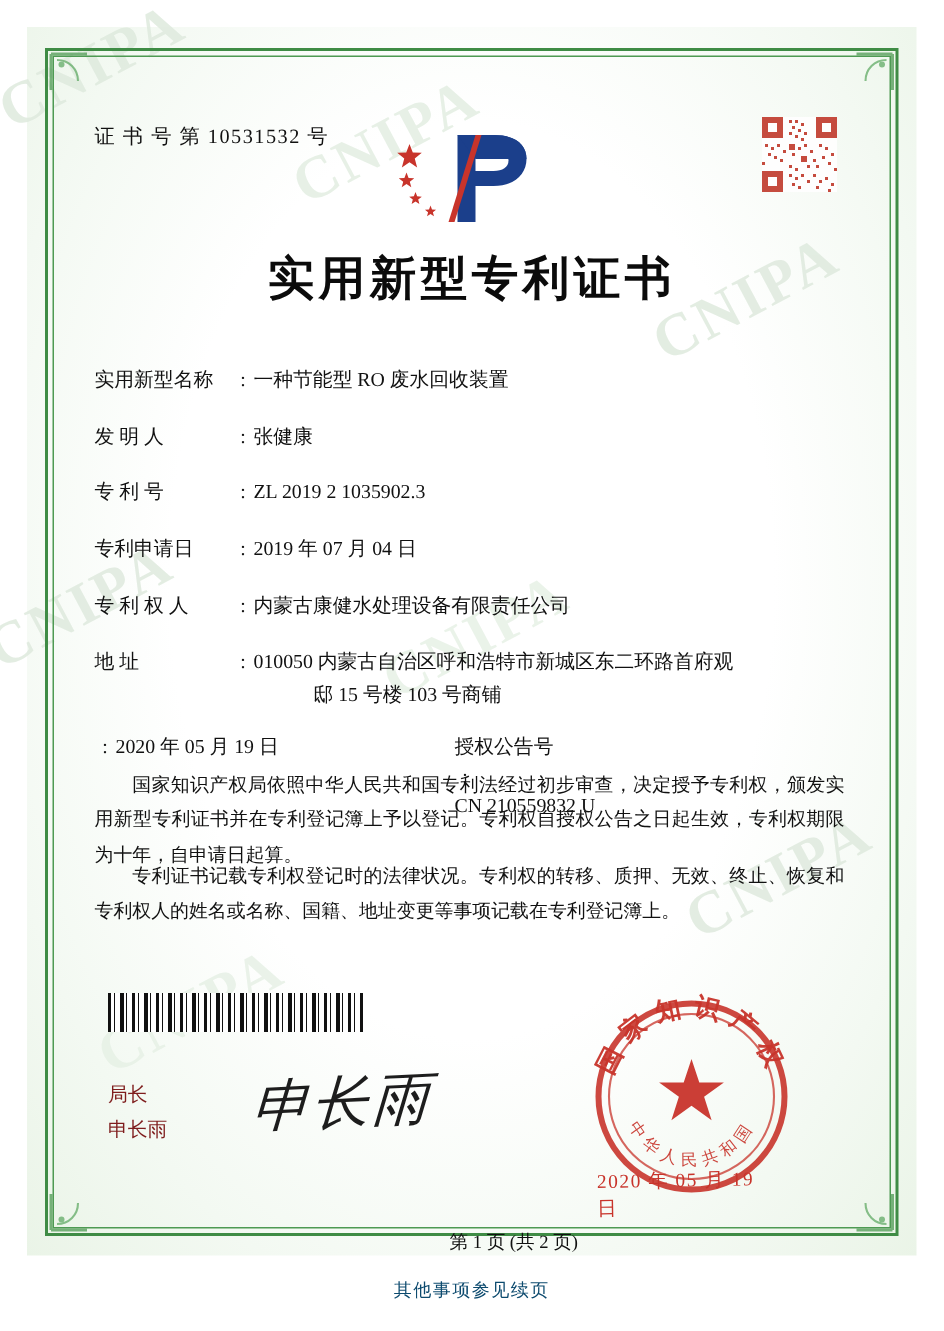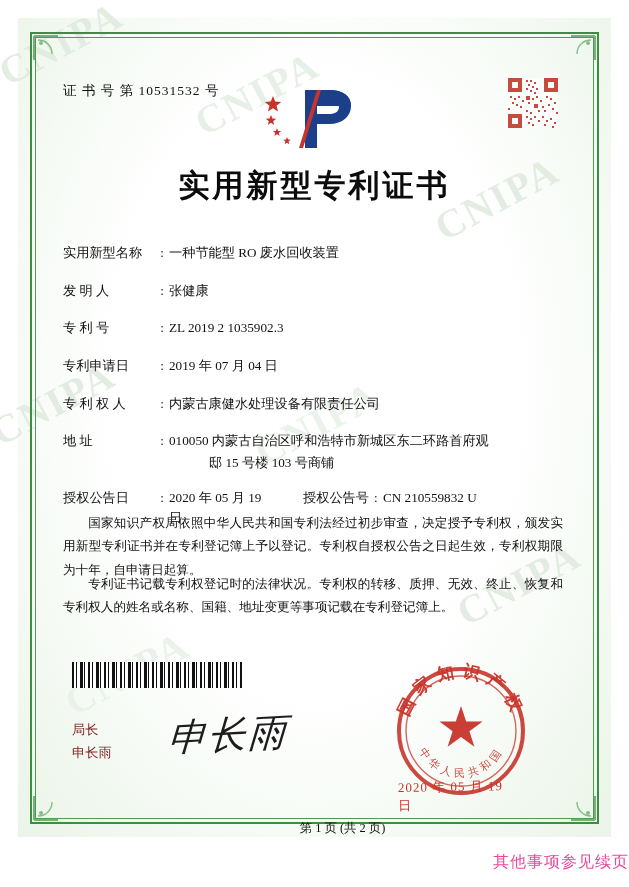--- a/index.html
+++ b/index.html
@@ -207,23 +207,23 @@
     width: 629px;
     text-align: center;
     font-size: 12.4px;
     color: #111;
     margin-left: 28px;
   }
   .footnote {
     position: absolute;
     left: 0; top: 852px;
     width: 629px;
-    text-align: right;
-    font-size: 16px;
-    color: #ec4899;
+    text-align: center;
+    font-size: 12px;
+    color: #0c4a6e;
     letter-spacing: 1px;
   }
 </style>
 </head>
 <body>
 
 <div class="page">
 
   <div class="paper-tint"></div>
 
@@ -373,25 +373,24 @@
         <div class="sep">:</div>
         <div class="val">
           <div>010050  内蒙古自治区呼和浩特市新城区东二环路首府观</div>
           <div class="val-sub">邸 15 号楼 103 号商铺</div>
         </div>
       </div>
 
       <div class="row">
         <div class="two-col" style="width:100%;">
           <div class="c1" style="display:flex;">
-            <div class="lab">授权公告日</div>
             <div class="sep">:</div>
             <div>2020 年 05 月 19 日</div>
           </div>
-          <div class="c2" style="display:flex; padding-left:30px;">
+          <div class="c2" style="display:flex; padding-left:30px;flex-direction:column;">
             <div>授权公告号</div>
             <div class="sep">:</div>
             <div>CN 210559832 U</div>
           </div>
         </div>
       </div>
 
     </div>
 
     <div class="para p2">

